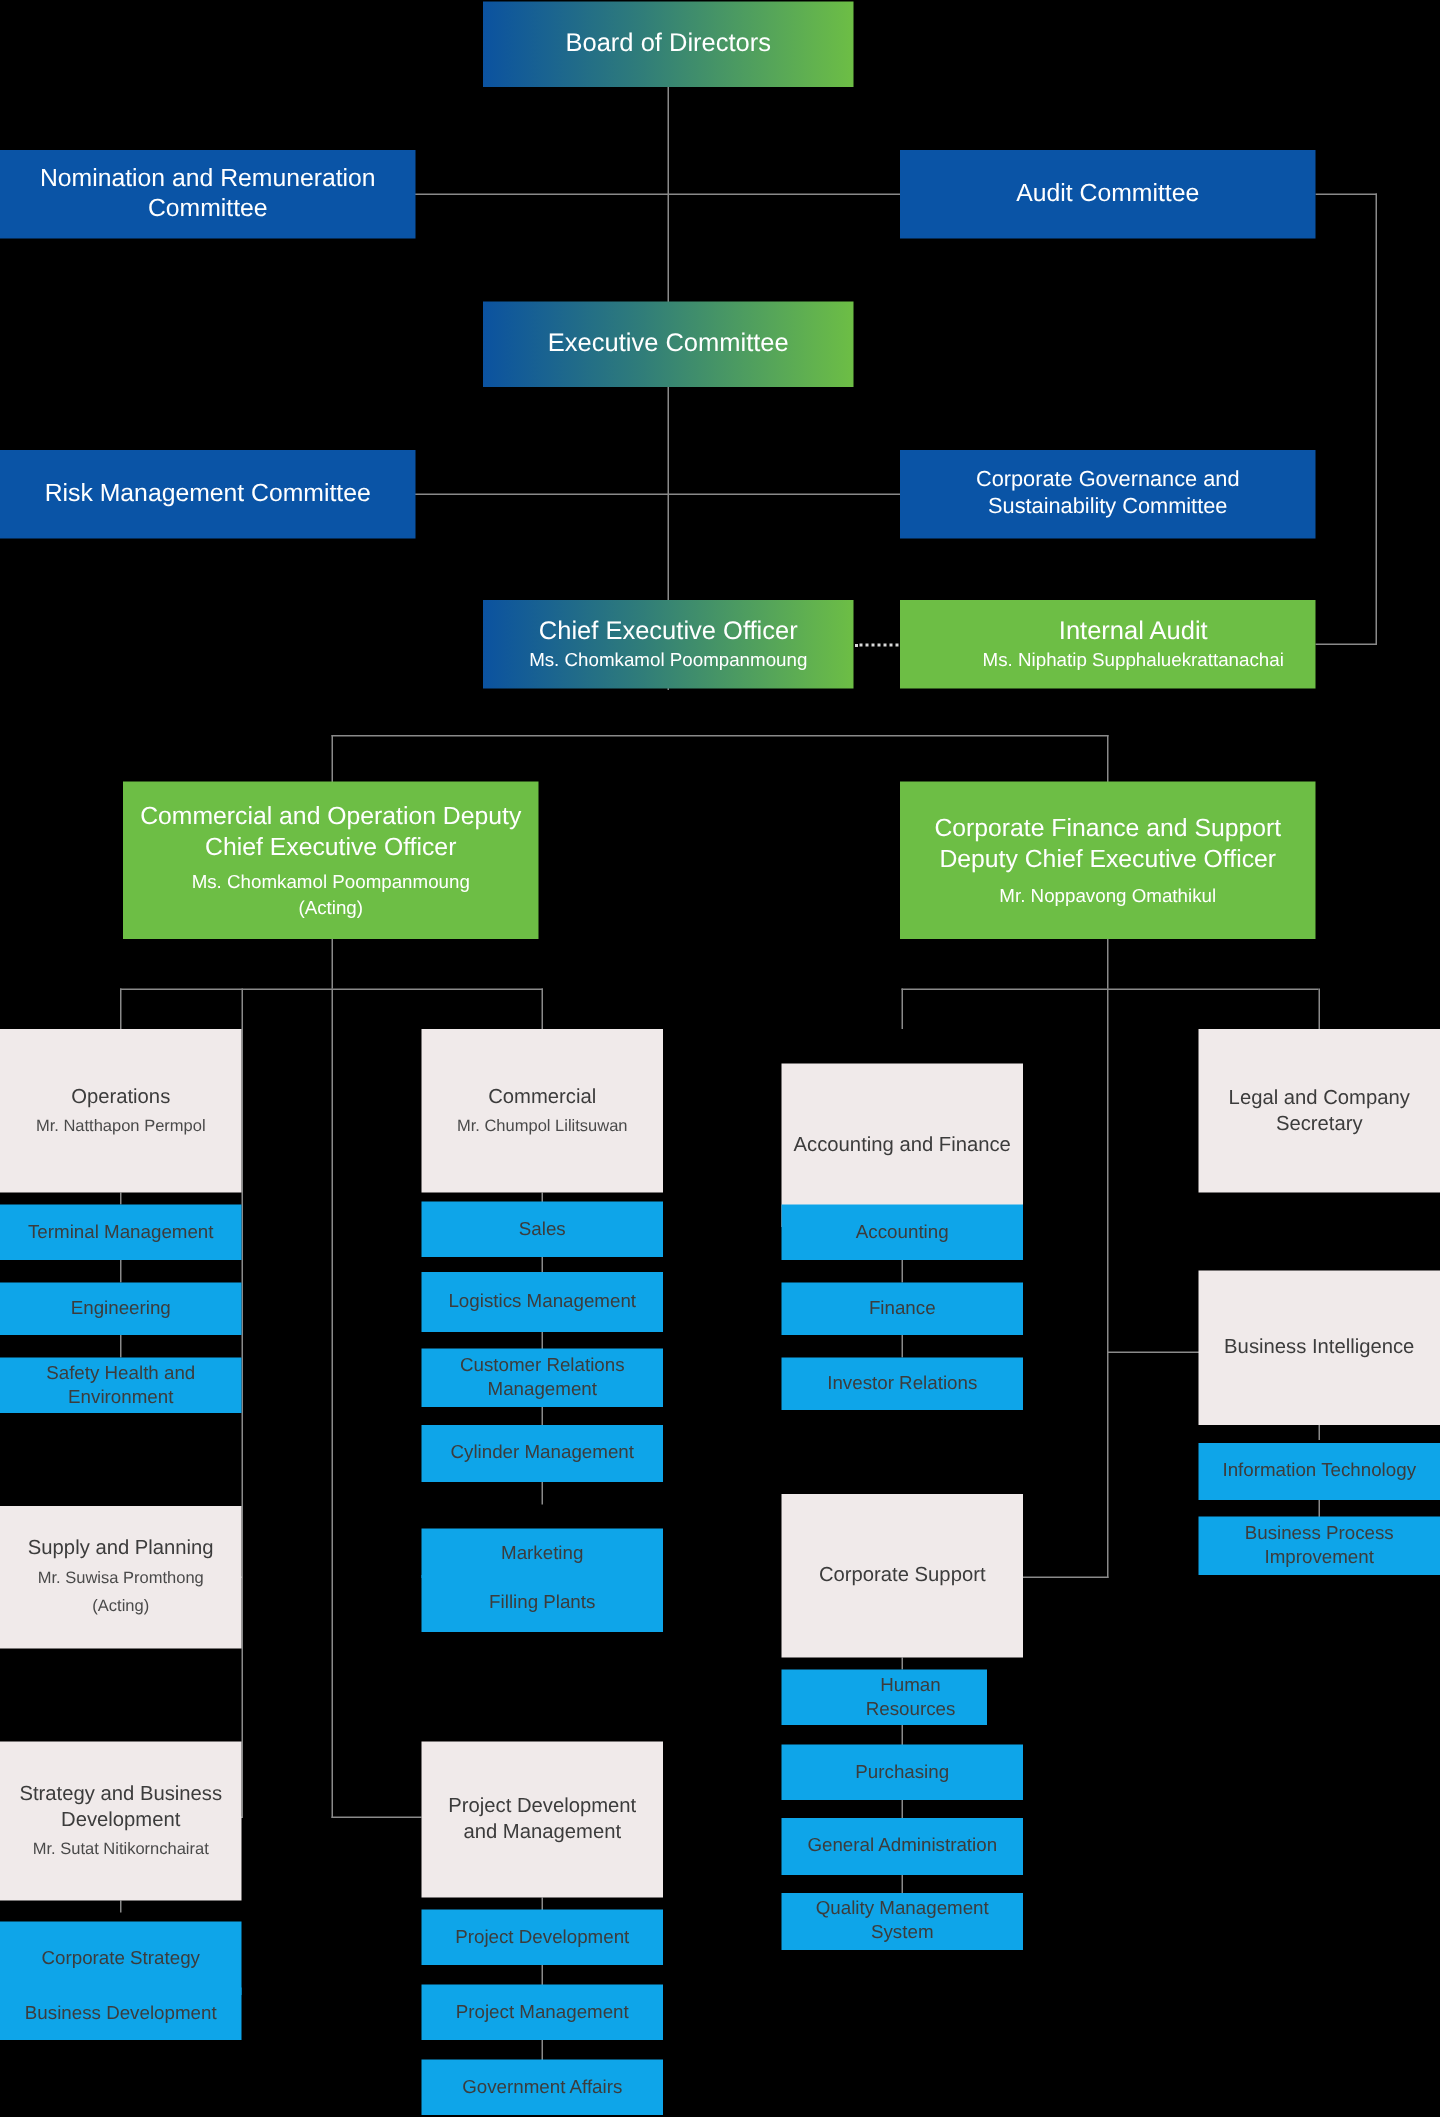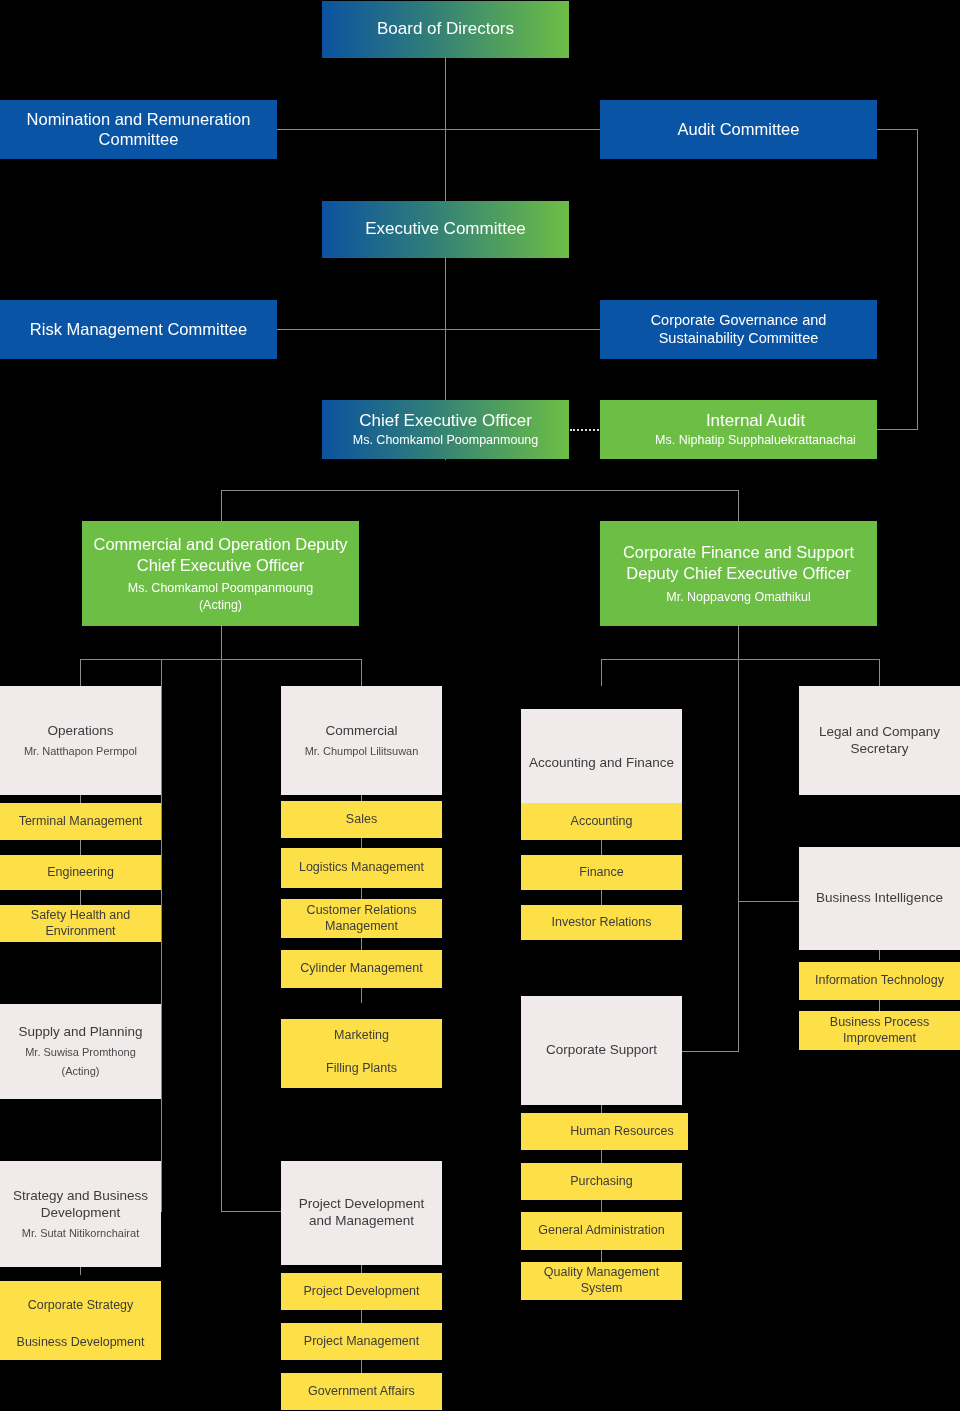--- a/index.html
+++ b/index.html
@@ -55,21 +55,21 @@
   .dept {
     background: #F0EAEA;
     color: #3C3C3C;
   }
   .dept .title { font-size: 13.5px; line-height: 1.25; }
   .dept .person { font-size: 11px; color: #4A4A4A; margin-top: 4px; line-height: 1.3; }
   .dept .sub { font-size: 11px; color: #4A4A4A; margin-top: 6px; }
 
   
   .unit {
-    background: #fde047;
+    background: #0ea5e9;
     color: #3C3C3C;
   }
   .unit .title { font-size: 12.5px; line-height: 1.25; }
 
   
   .ln {
     position: absolute;
     background: #8a8a8a;
     z-index: 1;
   }
@@ -276,21 +276,21 @@
   <div class="node unit" style="left:521px; top:855px; width:161px; height:35px;">
     <div class="title">Finance</div>
   </div>
   <div class="node unit" style="left:521px; top:905px; width:161px; height:35px;">
     <div class="title">Investor Relations</div>
   </div>
 
   <div class="node dept" style="left:521px; top:996px; width:161px; height:109px;">
     <div class="title">Corporate Support</div>
   </div>
-  <div class="node unit" style="left:521px; top:1113px; width:167px; height:37px;padding-left:41px;">
+  <div class="node unit" style="left:521px; top:1113px; width:137px; height:37px;padding-left:41px;">
     <div class="title">Human Resources</div>
   </div>
   <div class="node unit" style="left:521px; top:1163px; width:161px; height:37px;">
     <div class="title">Purchasing</div>
   </div>
   <div class="node unit" style="left:521px; top:1212px; width:161px; height:38px;">
     <div class="title">General Administration</div>
   </div>
   <div class="node unit" style="left:521px; top:1262px; width:161px; height:38px;">
     <div class="title">Quality Management System</div>

